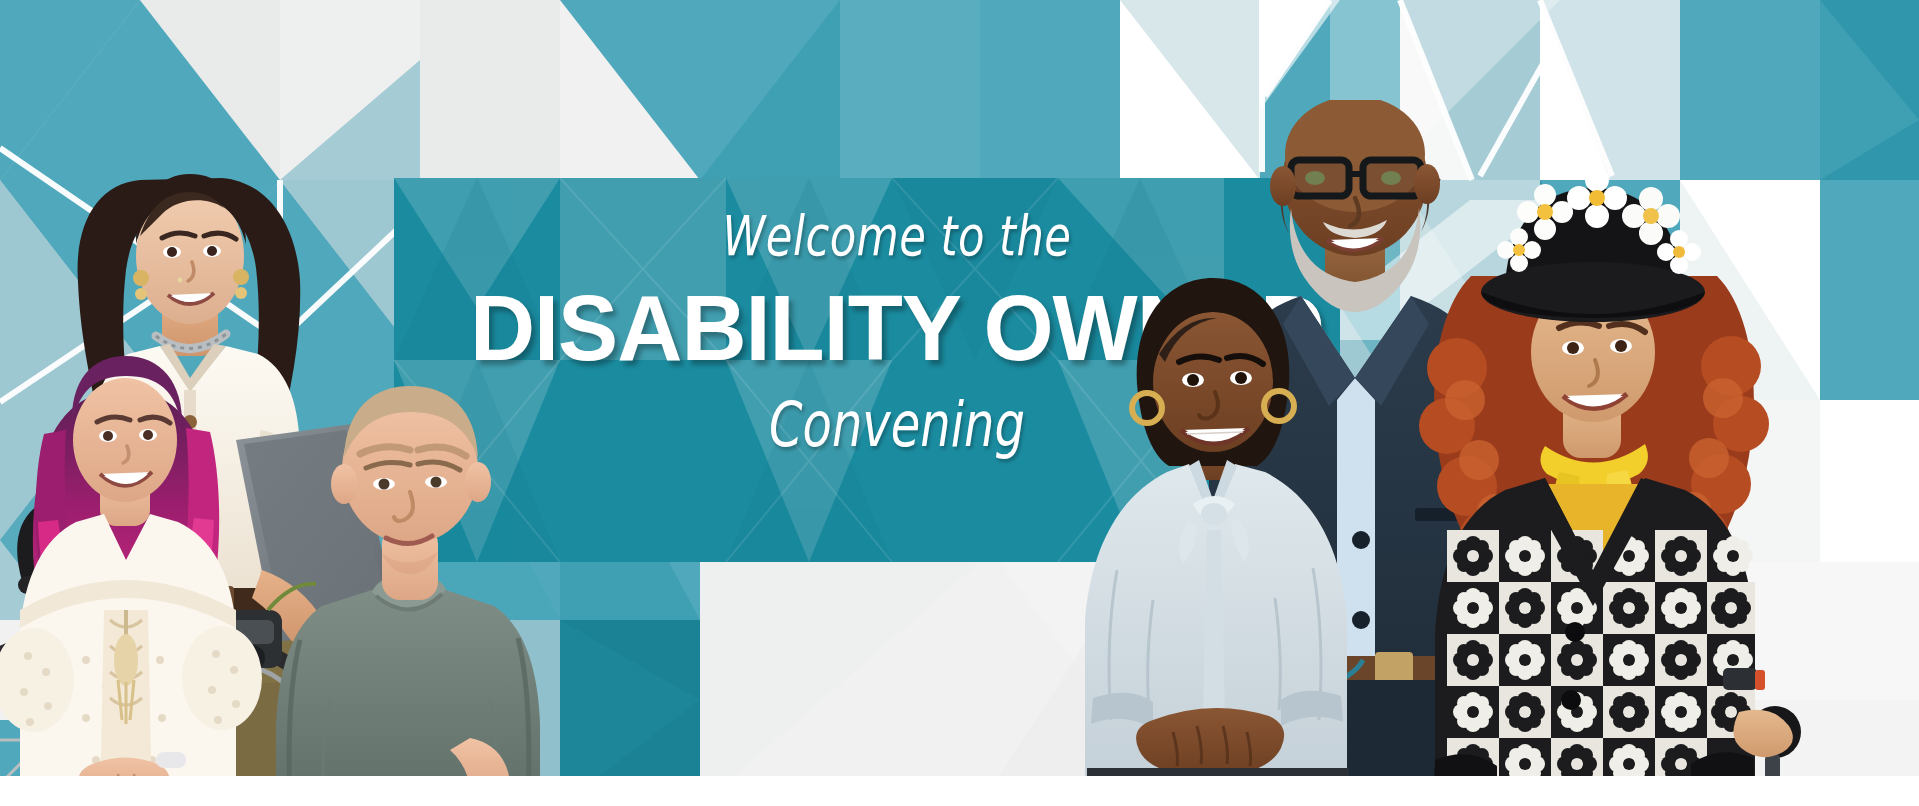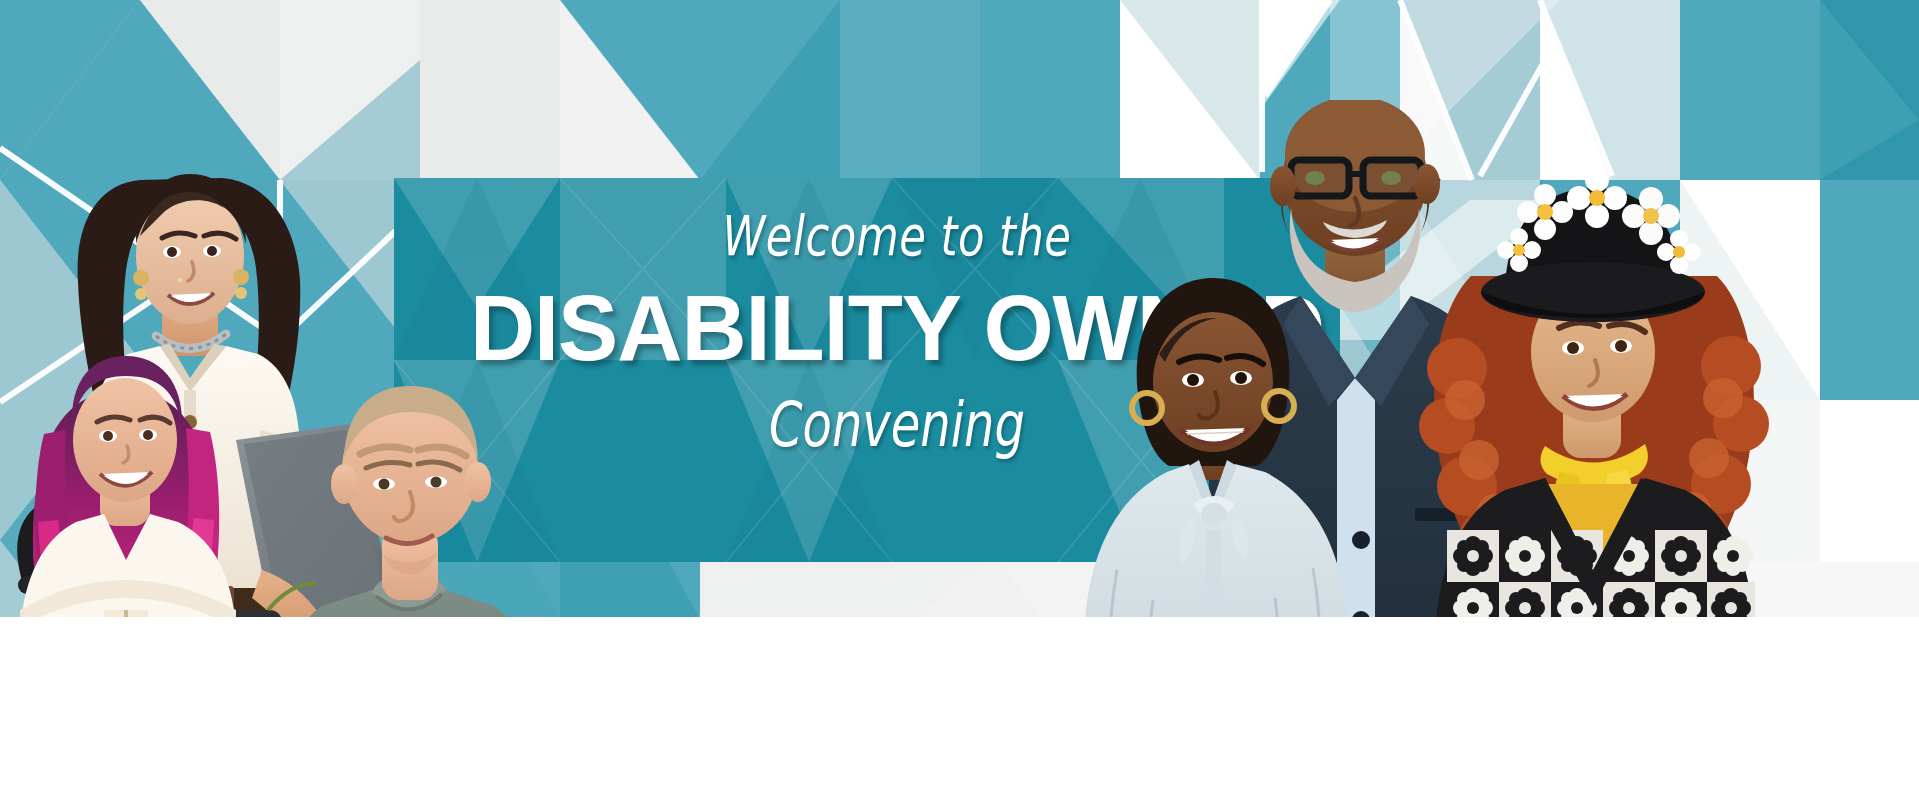--- a/index.html
+++ b/index.html
@@ -4,21 +4,21 @@
 <style>
   * { margin:0; padding:0; box-sizing:border-box; }
   html, body {
     width:1919px; height:806px;
     overflow:hidden;
     background:#ffffff;
     font-family:"Liberation Sans", sans-serif;
   }
   #banner {
     position:relative;
-    width:1919px; height:617px;
+    width:1919px; height:776px;
     overflow:hidden;
     background:#f1f1f1;
   }
   .layer { position:absolute; inset:0; }
   svg.layer { display:block; width:1919px; height:806px; }
 
   
   #headline-plate {
     position:absolute;
     left:394px; top:178px;

